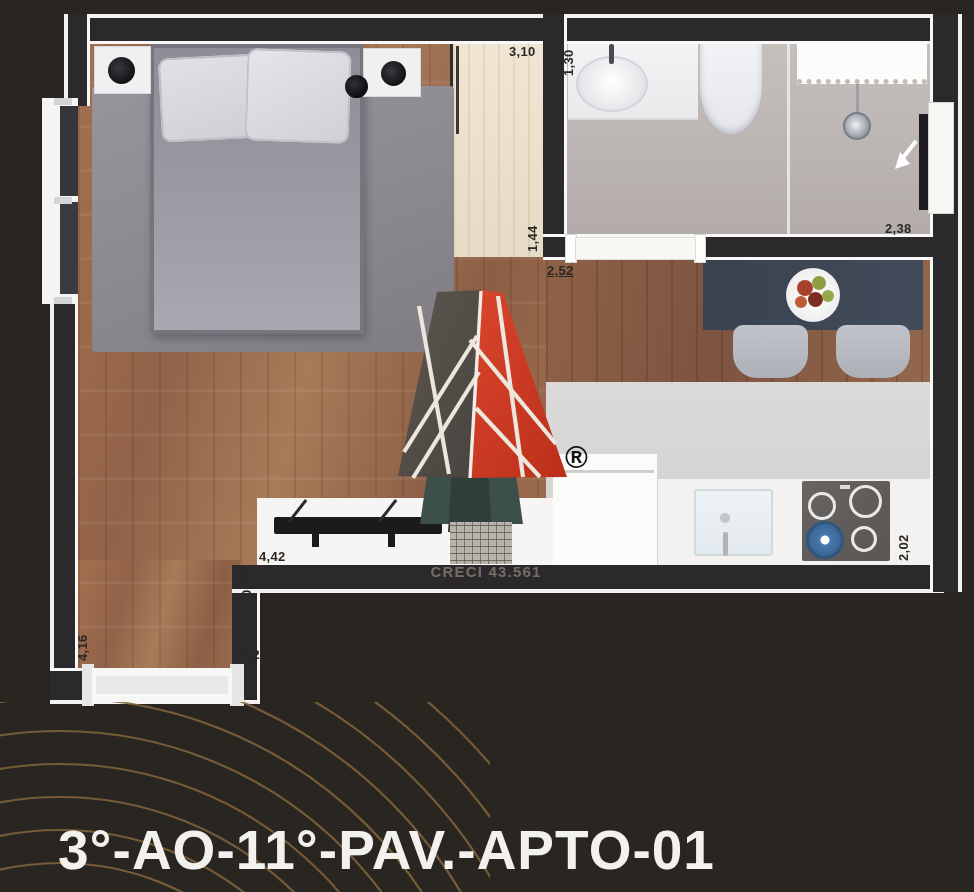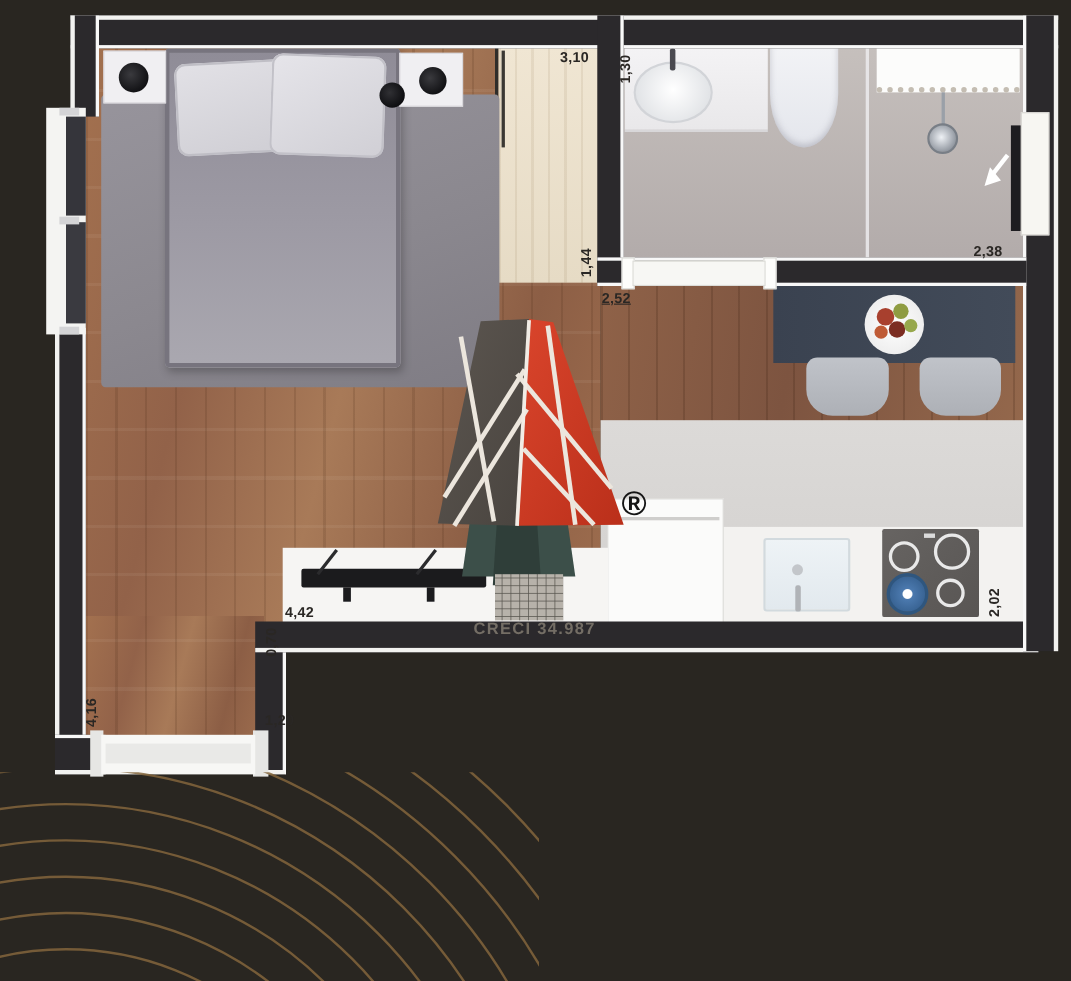--- a/index.html
+++ b/index.html
@@ -181,33 +181,34 @@
       <line x1="404" y1="452" x2="477" y2="336"></line>
       <line x1="413" y1="478" x2="479" y2="372"></line>
       <line x1="419" y1="306" x2="449" y2="474"></line>
       <line x1="470" y1="340" x2="556" y2="444"></line>
       <line x1="476" y1="408" x2="540" y2="477"></line>
       <line x1="498" y1="296" x2="523" y2="477"></line>
     </g>
     <line x1="481" y1="291" x2="470" y2="478" stroke="#f1ece5" stroke-width="3.4"></line>
   </svg>
   <div id="wm-reg">®</div>
-  <div class="wm-text wm-small" style="top:563px;">CRECI 34.987</div>
+  <div class="wm-text wm-small" style="top:563px;">CRECI 43.561</div>
 
   <svg id="arcs" width="520" height="190" viewBox="0 0 520 190">
     <g stroke="#83653c" stroke-width="2.2" fill="none" opacity="0.85">
       <circle cx="90" cy="430" r="170"></circle>
         <circle cx="90" cy="430" r="203"></circle>
       <circle cx="90" cy="430" r="236"></circle>
         <circle cx="90" cy="430" r="269"></circle>
       <circle cx="90" cy="430" r="302"></circle>
         <circle cx="90" cy="430" r="335"></circle>
       <circle cx="90" cy="430" r="368"></circle>
         <circle cx="90" cy="430" r="401"></circle>
       <circle cx="90" cy="430" r="434"></circle>
         <circle cx="90" cy="430" r="467"></circle>
       <circle cx="90" cy="430" r="500"></circle>
         <circle cx="90" cy="430" r="533"></circle>
       <circle cx="90" cy="430" r="566"></circle>
     </g>
   </svg>
+  <div id="footer-title">3°-AO-11°-PAV.-APTO-01</div>
 
 </div>
 
 </body></html>

